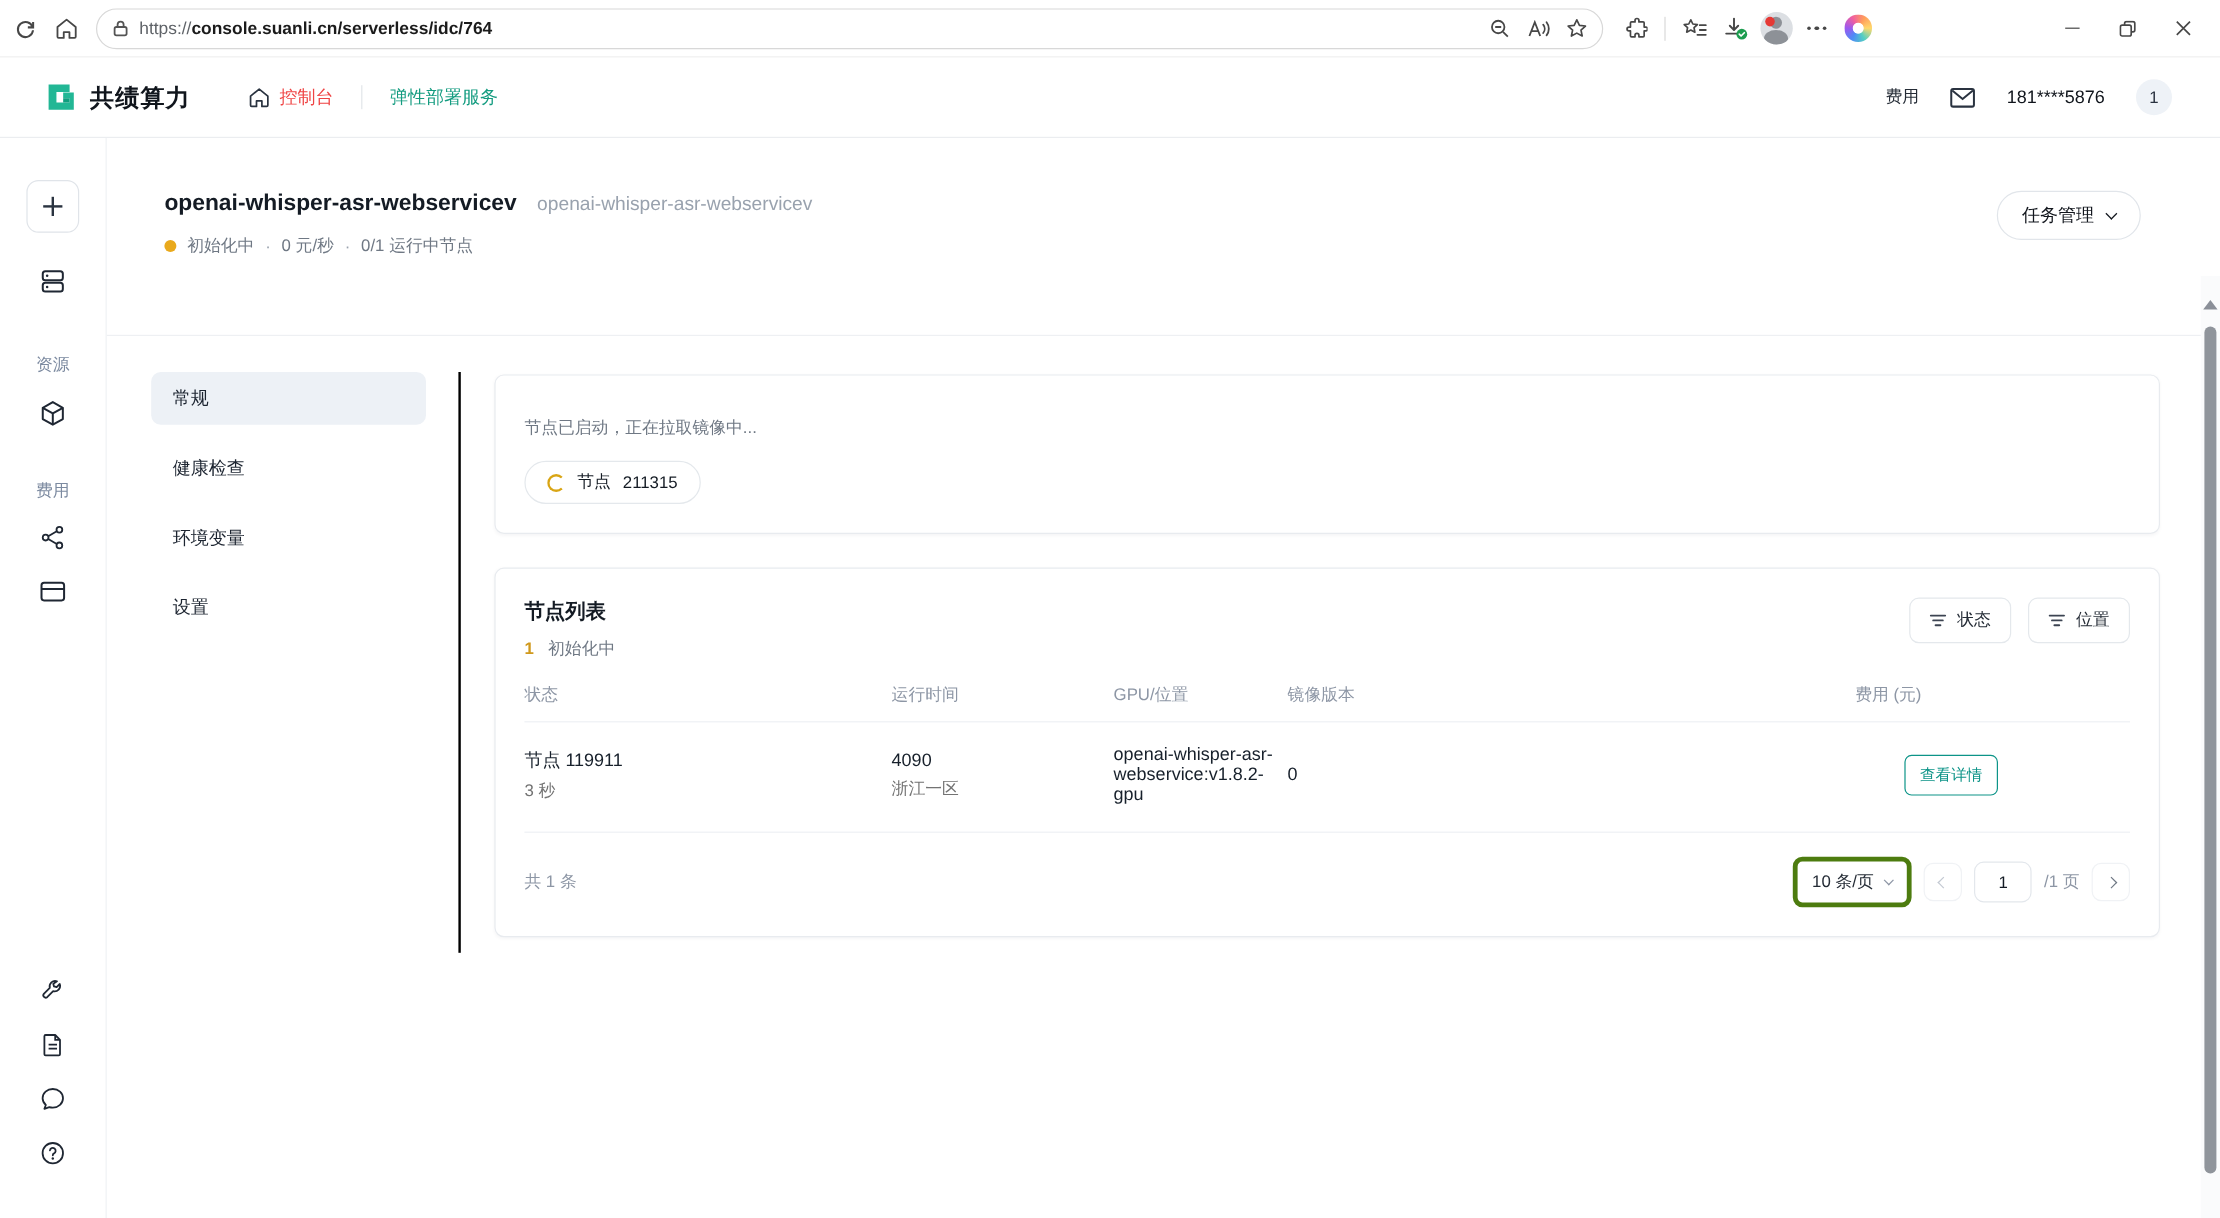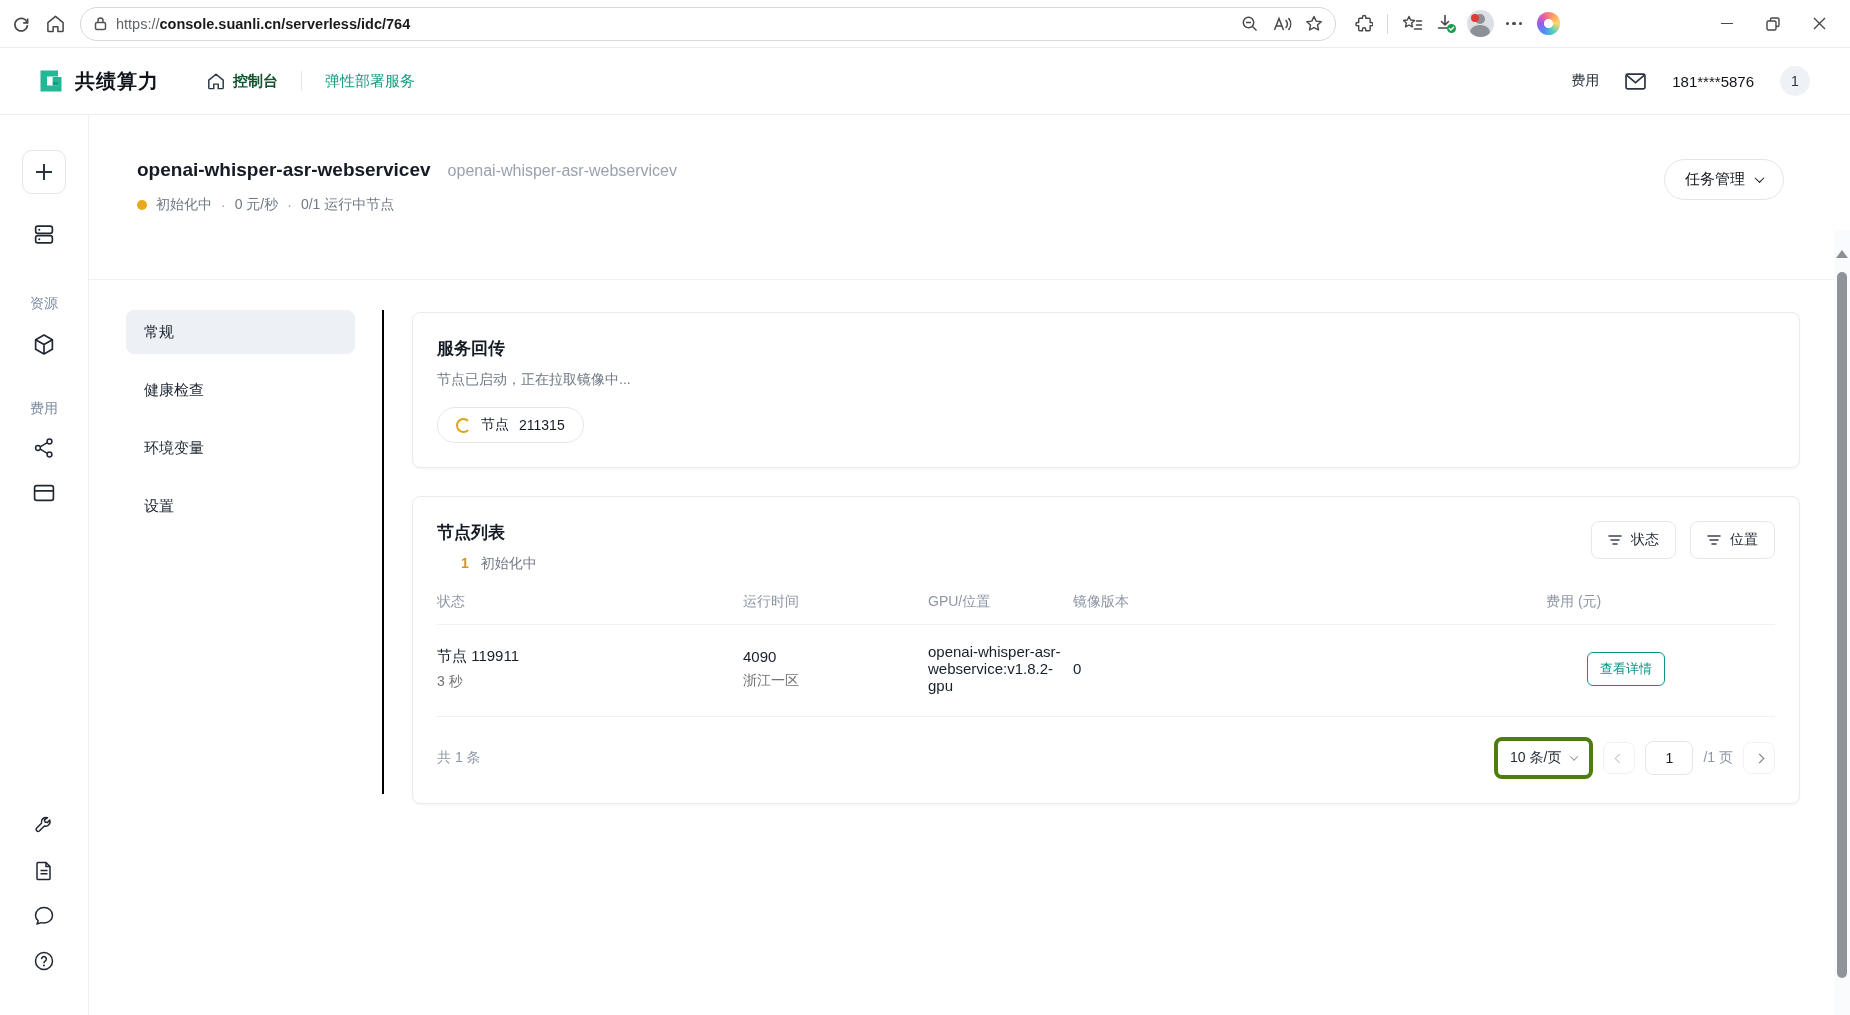--- a/index.html
+++ b/index.html
@@ -35,21 +35,21 @@
   .win-controls { margin-left:auto; display:flex; }
   .win-btn { width:46px; height:40px; display:flex; align-items:center; justify-content:center; cursor:pointer; }
   .min-glyph { width:12px; border-top:1.6px solid #474747; }
 
   
   .site-header { height:67px; display:flex; align-items:center; padding:0 40px 0 37px;
     border-bottom:1px solid #ebedf0; background:#fff; }
   .brand { display:flex; align-items:center; gap:10px; }
   .brand-name { font-size:20px; font-weight:700; color:#10151c; letter-spacing:1px; }
   .hnav { display:flex; align-items:center; margin-left:48px; gap:0; }
-  .hnav-item { display:flex; align-items:center; gap:8px; font-size:15px; color:#14532d; cursor:pointer;font-weight:bold; }
+  .hnav-item { display:flex; align-items:center; gap:8px; font-size:15px; color:#ef4444; cursor:pointer; }
   .hdr-divider { width:1px; height:20px; background:#e2e5e9; margin:0 23px; }
   .hnav-active { color:var(--accent,#149c80); font-size:15px; cursor:pointer; }
   .hdr-right { margin-left:auto; display:flex; align-items:center; gap:26px; }
   .hdr-right .fee { font-size:14px; color:#252c36; cursor:pointer; }
   .phone { font-size:15px; color:#10151c; }
   .hdr-badge { width:30px; height:30px; border-radius:50%; background:#eef2f7; display:flex;
     align-items:center; justify-content:center; font-size:14px; color:#2a3340; cursor:pointer; }
 
   
   .app { display:flex; height:900px; }
@@ -94,21 +94,21 @@
   .card-title { font-size:17px; font-weight:700; color:#141b24; }
   .cb-msg { margin-top:11px; font-size:14px; color:#6f7884; }
   .node-chip { margin-top:18px; display:inline-flex; align-items:center; gap:10px;
     border:1px solid #e4e8ec; border-radius:20px; padding:8px 18px; font-size:14px; color:#141b24; cursor:pointer; }
   .spinner { width:15px; height:15px; border-radius:50%; border:2.5px solid var(--spinner,#d9a514);
     border-right-color:transparent; animation:spin 1s linear infinite; }
   @keyframes spin { to { transform:rotate(360deg); } }
 
   .card.nodes { margin-top:28px; }
   .nl-head { display:flex; justify-content:space-between; align-items:flex-start; }
-  .count-line { margin-top:11px; font-size:14px;margin-left:24px; }
+  .count-line { margin-top:11px; font-size:14px; }
   .count-num { color:var(--count,#d0991d); font-weight:700; }
   .count-label { color:#6f7884; margin-left:8px; }
   .filters { display:flex; gap:14px; }
   .filter-btn { display:flex; align-items:center; gap:9px; padding:9px 16px; background:#fff;
     border:1px solid #e4e8ec; border-radius:8px; font-size:14px; color:#252c36; cursor:pointer; }
 
   .ntable { margin-top:20px; }
   .thead, .trow { display:grid; grid-template-columns:306px 185px 145px 473px 1fr 110px; }
   .thead { font-size:14px; color:#8d96a5; padding-bottom:13px; border-bottom:1px solid #eef1f4; }
   .trow { padding:18px 0 22px; border-bottom:1px solid #eef1f4; align-items:center; }
@@ -357,21 +357,20 @@
 
       <div class="side-tabs">
         <div class="tab-item active">常规</div>
         <div class="tab-item">健康检查</div>
         <div class="tab-item">环境变量</div>
         <div class="tab-item">设置</div>
       </div>
 
       <div class="cards">
         <div class="card">
-          <div class="card-title">服务回传</div>
           <div class="cb-msg">节点已启动，正在拉取镜像中...</div>
           <div class="node-chip">
             <span class="spinner"></span>
             <span>节点</span>
             <span>211315</span>
           </div>
         </div>
 
         <div class="card nodes">
           <div class="nl-head">

